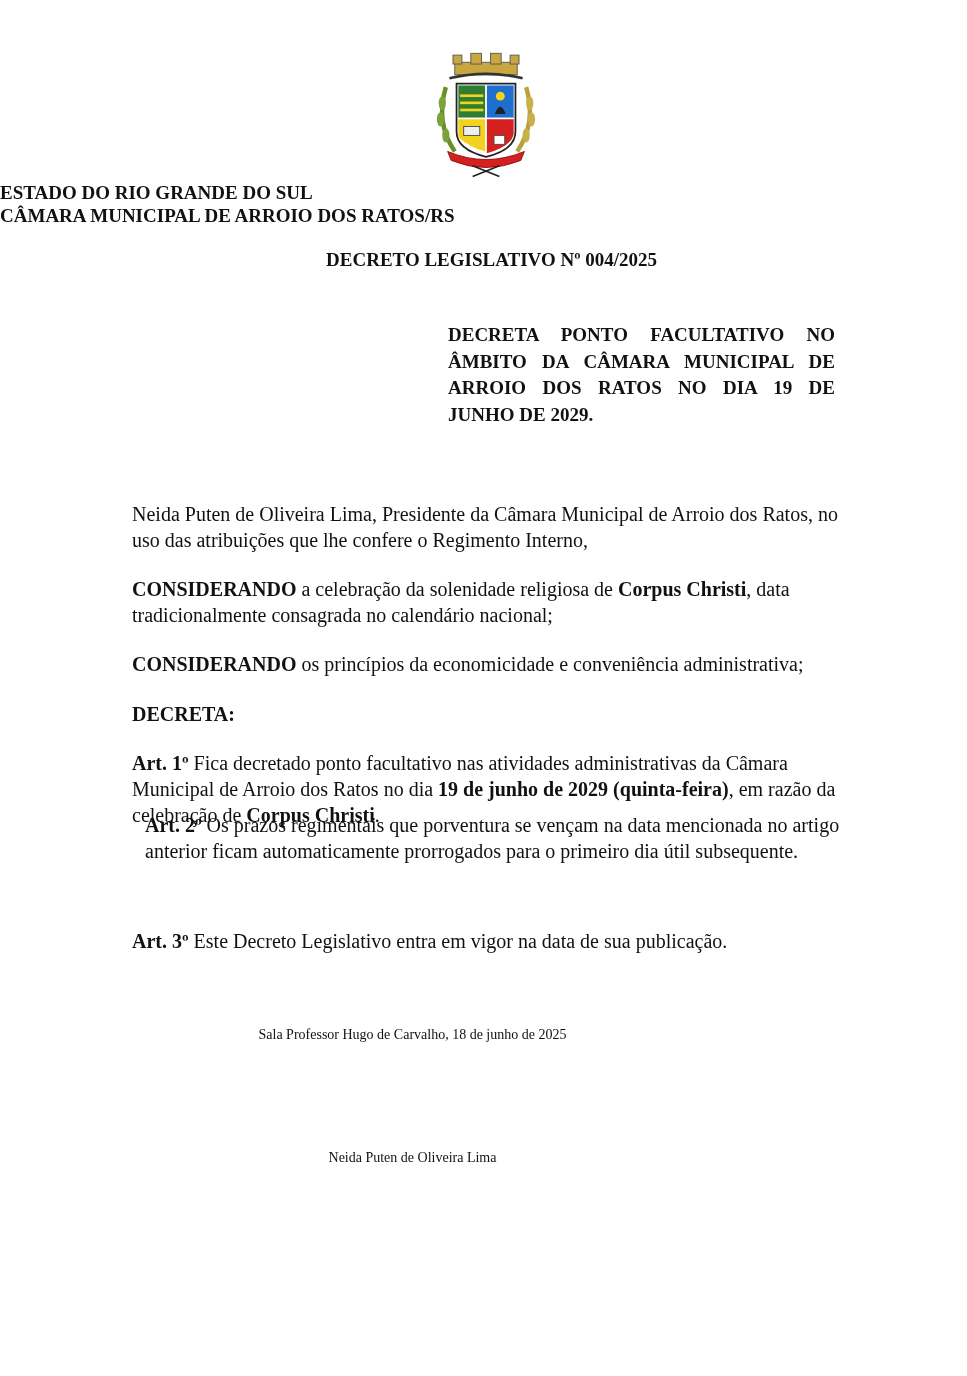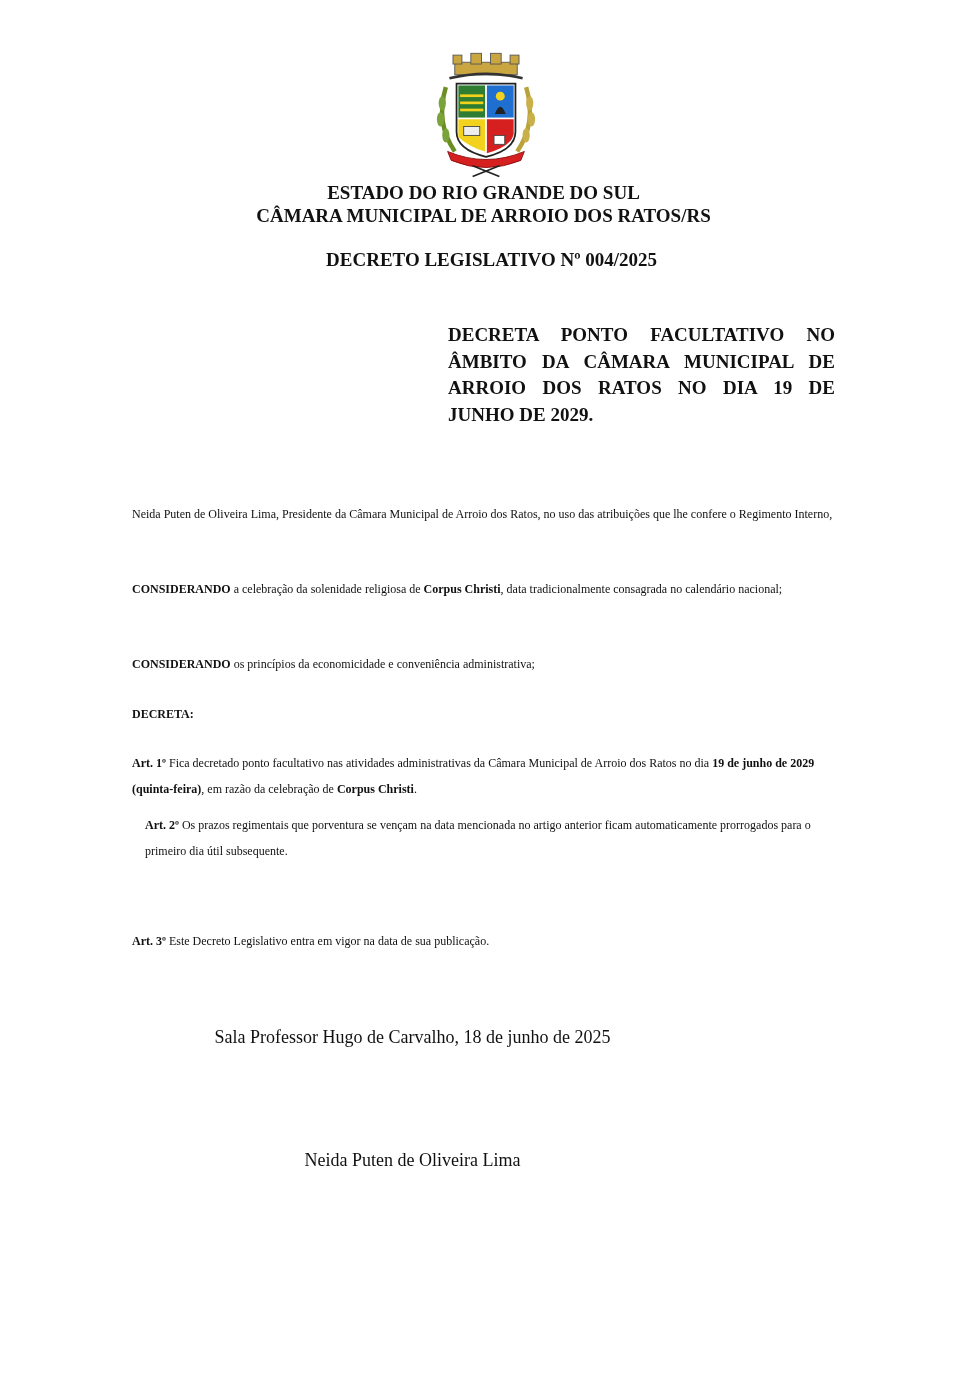--- a/index.html
+++ b/index.html
@@ -1,38 +1,38 @@
 <!DOCTYPE html>
 <html><head>
   <meta charset="utf-8">
   <style>
     html, body { margin: 0; padding: 0; background: #ffffff; }
     body { width: 967px; height: 1376px; position: relative; overflow: hidden;
            font-family: "Liberation Serif", "DejaVu Serif", serif; color: #111111; }
     .page { position: absolute; left: 0; top: 0; width: 967px; height: 1376px; background: #fff; }
     .crest { position: absolute; left: 428px; top: 50px; width: 116px; height: 128px; }
-    .hdr { position: absolute; left: 0; width: 967px; text-align: center; font-weight: bold;
+    .hdr { position: absolute; left: 0; width: 967px; text-align: left; font-weight: bold;
            font-size: 19px; line-height: 23px; }
     .hdr1 { top: 181px; }
     .hdr2 { top: 204px; }
     .dtitle { position: absolute; left: 0; width: 967px; text-align: center; font-weight: bold;
               font-size: 19px; top: 249px; margin-left: 8px; }
     .ementa { position: absolute; left: 448px; top: 322px; width: 387px; font-weight: bold;
               font-size: 19px; line-height: 26.5px; text-align: justify; text-align-last: justify; }
     .ementa .last { text-align-last: left; display: block; }
-    .body-text { position: absolute; left: 132px; width: 710px; font-size: 12px; line-height: 26px; }
+    .body-text { position: absolute; left: 132px; width: 710px; font-size: 20px; line-height: 26px; }
     .b { font-weight: bold; }
     .p1 { top: 501px; }
     .p2 { top: 576px; }
     .p3 { top: 651px; }
     .p4 { top: 701px; }
     .p5 { top: 750px; }
     .p6 { top: 812px; margin-left: 13px; }
     .p7 { top: 928px; }
-    .center { position: absolute; left: 0; width: 825px; text-align: center; font-size: 18px; }
+    .center { position: absolute; left: 0; width: 825px; text-align: center; font-size: 14px; }
     .place { top: 1027px; }
     .sign { top: 1113px; margin-top: 37px; }
     .role { top: 1155px; }
   </style>
 </head>
 <body>
 
 <div class="page">
 
   <svg class="crest" viewBox="0 0 130 140">

